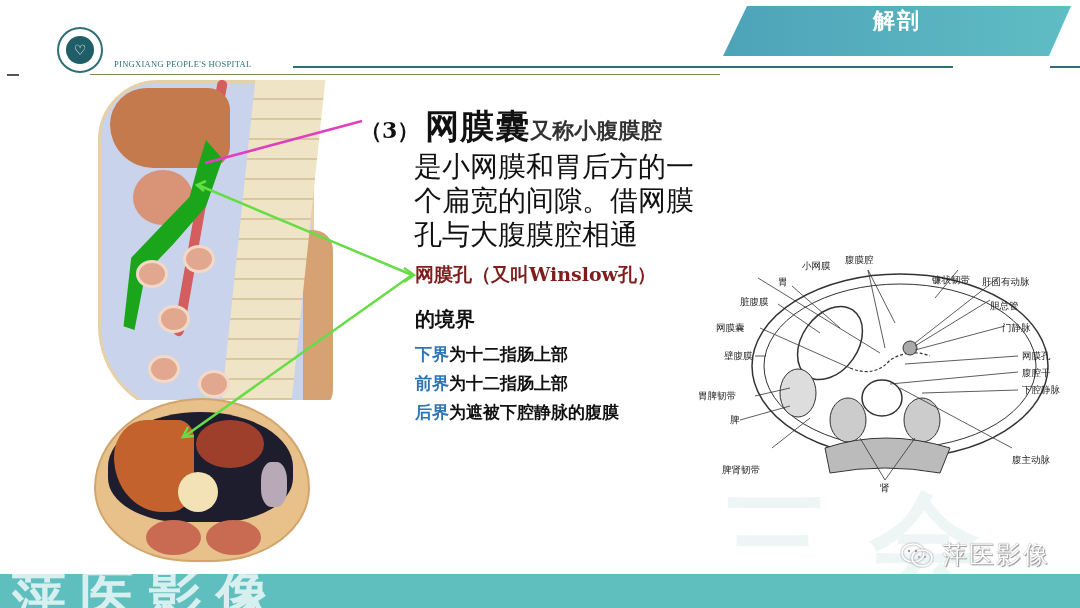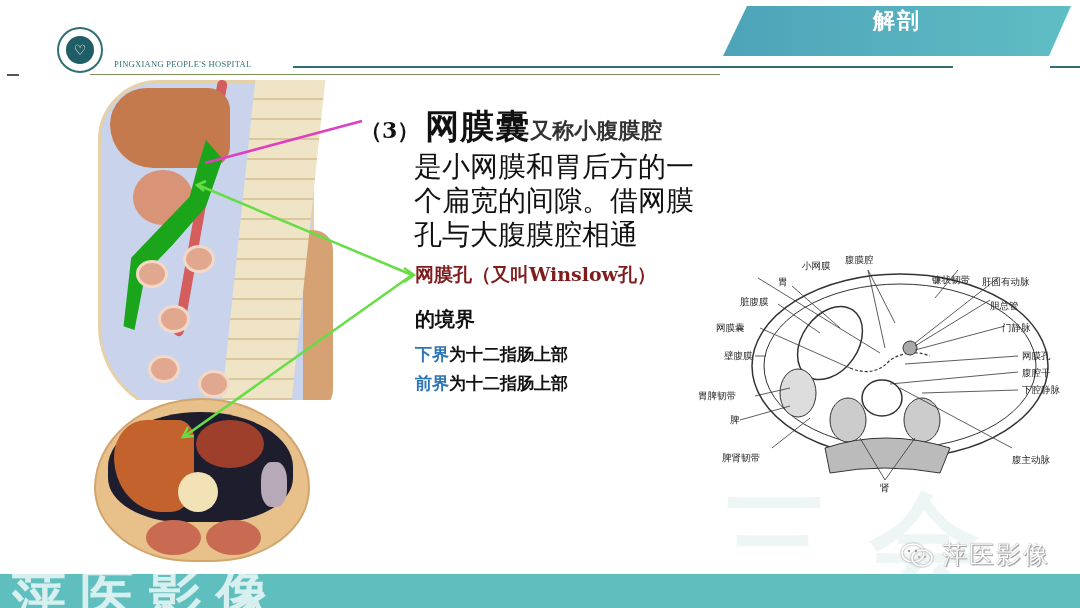--- a/index.html
+++ b/index.html
@@ -213,20 +213,21 @@
 
   <div class="heading">
     <span class="num">（3）</span><span class="title">网膜囊</span><span class="alias">又称小腹膜腔</span>
   </div>
   <div class="desc">是小网膜和胃后方的一个扁宽的间隙。借网膜孔与大腹膜腔相通</div>
   <div class="winslow">网膜孔（又叫Winslow孔）</div>
   <div class="bounds-title">的境界</div>
   <div class="bounds">
     <div class="bound-row"><span class="key">下界</span><span>为十二指肠上部</span></div>
     <div class="bound-row"><span class="key">前界</span><span>为十二指肠上部</span></div>
+    <div class="bound-row"><span class="key">后界</span><span>为遮被下腔静脉的腹膜</span></div>
   </div>
 
   <div class="diagram">
     <svg width="380" height="248" viewBox="0 0 380 248" style="position:absolute;left:0;top:0;">
       <ellipse cx="200" cy="118" rx="148" ry="92" fill="none" stroke="#333" stroke-width="1.5"></ellipse>
       <ellipse cx="200" cy="118" rx="136" ry="82" fill="none" stroke="#333" stroke-width="1"></ellipse>
       <ellipse cx="130" cy="95" rx="28" ry="40" fill="none" stroke="#333" stroke-width="1.5" transform="rotate(35 130 95)"></ellipse>
       <ellipse cx="98" cy="145" rx="18" ry="24" fill="#ddd" stroke="#333" stroke-width="1"></ellipse>
       <ellipse cx="182" cy="150" rx="20" ry="18" fill="#fff" stroke="#333" stroke-width="1.5"></ellipse>
       <ellipse cx="148" cy="172" rx="18" ry="22" fill="#ccc" stroke="#333" stroke-width="1"></ellipse>
@@ -257,21 +258,21 @@
         <line x1="185" y1="232" x2="215" y2="190"></line>
       </g>
     </svg>
     <span class="diag-label" style="left:102px;top:12px;">小网膜</span>
     <span class="diag-label" style="left:78px;top:28px;">胃</span>
     <span class="diag-label" style="left:40px;top:48px;">脏腹膜</span>
     <span class="diag-label" style="left:16px;top:74px;">网膜囊</span>
     <span class="diag-label" style="left:24px;top:102px;">壁腹膜</span>
     <span class="diag-label" style="left:-2px;top:142px;">胃脾韧带</span>
     <span class="diag-label" style="left:30px;top:166px;">脾</span>
-    <span class="diag-label" style="left:22px;top:204px;">脾肾韧带</span>
+    <span class="diag-label" style="left:22px;top:216px;">脾肾韧带</span>
     <span class="diag-label" style="left:145px;top:6px;">腹膜腔</span>
     <span class="diag-label" style="left:232px;top:26px;">镰状韧带</span>
     <span class="diag-label" style="left:282px;top:28px;">肝固有动脉</span>
     <span class="diag-label" style="left:290px;top:52px;">胆总管</span>
     <span class="diag-label" style="left:302px;top:74px;">门静脉</span>
     <span class="diag-label" style="left:322px;top:102px;">网膜孔</span>
     <span class="diag-label" style="left:322px;top:119px;">腹腔干</span>
     <span class="diag-label" style="left:322px;top:136px;">下腔静脉</span>
     <span class="diag-label" style="left:312px;top:206px;">腹主动脉</span>
     <span class="diag-label" style="left:180px;top:234px;">肾</span>

